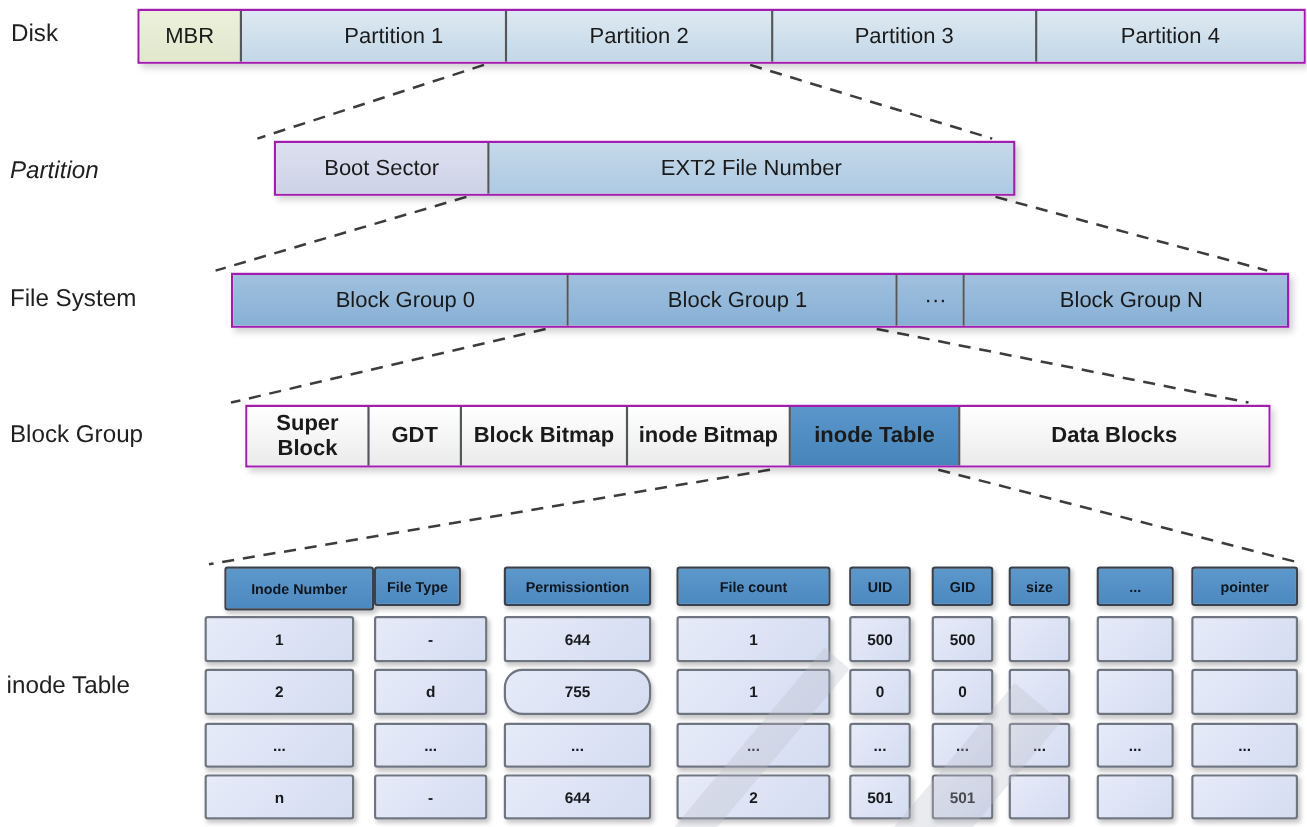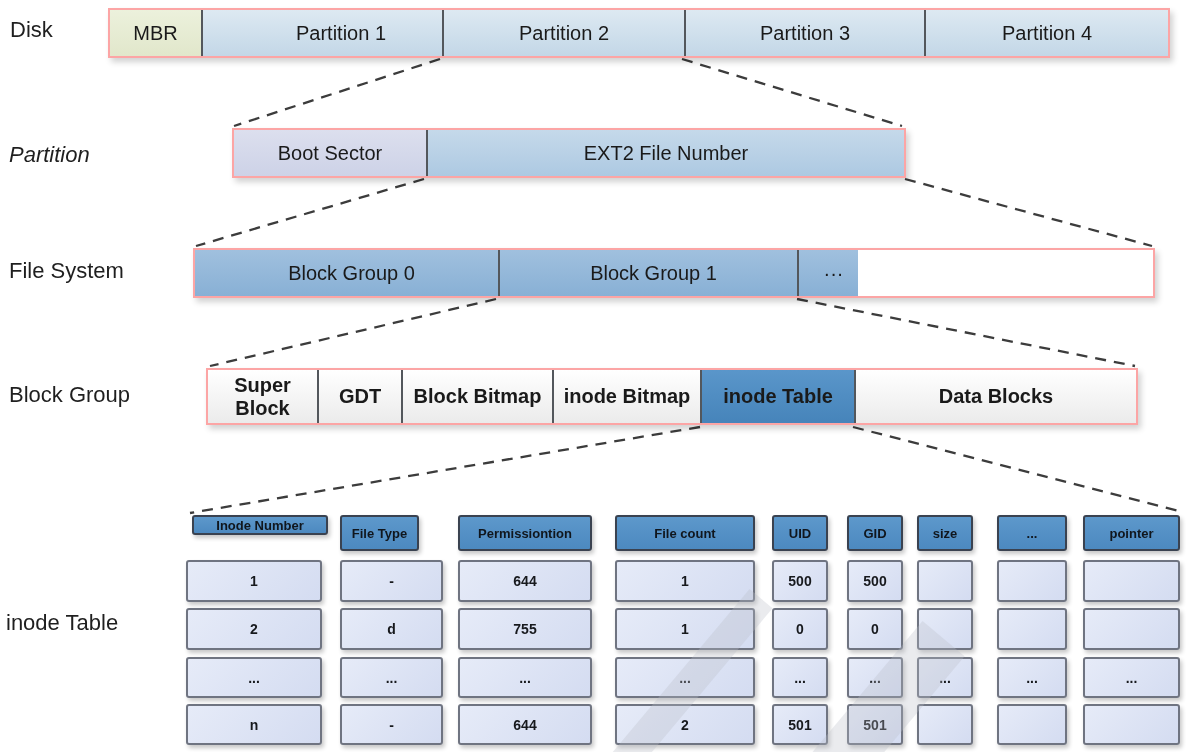--- a/index.html
+++ b/index.html
@@ -1,20 +1,20 @@
 <!DOCTYPE html>
 <html><head>
 <meta charset="utf-8">
 <style>
   html,body{margin:0;padding:0;background:#ffffff;}
   #stage{position:relative;width:1188px;height:752px;background:#ffffff;overflow:hidden;
          font-family:"Liberation Sans",sans-serif;color:#1c1c1c;}
   .rowlabel{position:absolute;font-size:22px;color:#1f1f1f;white-space:nowrap;}
-  .bar{position:absolute;display:flex;box-sizing:border-box;border:2px solid #fca5a5;
-       box-shadow:3px 4px 6px rgba(0,0,0,0.18);}
+  .bar{position:absolute;display:flex;box-sizing:border-box;border:2px solid #a21caf;
+       box-shadow:3px 4px 6px rgba(0,0,0,0.18);margin-left:17px;}
   .seg{box-sizing:border-box;display:flex;align-items:center;justify-content:center;
        font-size:20px;color:#1a1a1a;border-left:2px solid #53575c;text-align:center;line-height:1.12;}
   .seg:first-child{border-left:none;}
   .disk-seg{background:linear-gradient(180deg,#dde9f2,#c3d7e7);}
   .mbr-seg{background:linear-gradient(180deg,#ecf1dc,#e1e7cb);}
   .boot-seg{background:linear-gradient(180deg,#dcdfee,#cdd2e7);}
   .ext2-seg{background:linear-gradient(180deg,#c5d9ea,#adc9e2);}
   .fs-seg{background:linear-gradient(180deg,#a0c0de,#88b0d5);padding-left:10px;}
   .bg-seg{background:linear-gradient(180deg,#ffffff,#ebebeb);}
   .bg-highlight{background:linear-gradient(180deg,#5a96ca,#4684ba);}
@@ -60,53 +60,54 @@
 
   <div class="bar" style="left:232px;top:128px;width:674px;height:50px;">
     <div class="seg boot-seg" style="width:192px;">Boot Sector</div>
     <div class="seg ext2-seg" style="flex:1;">EXT2 File Number</div>
   </div>
 
   <div class="bar" style="left:193px;top:248px;width:962px;height:50px;">
     <div class="seg fs-seg" style="width:303px;">Block Group 0</div>
     <div class="seg fs-seg" style="width:299px;">Block Group 1</div>
     <div class="seg fs-seg" style="width:61px;">···</div>
+    <div class="seg fs-seg" style="flex:1;">Block Group N</div>
   </div>
 
   <div class="bar" style="left:206px;top:368px;width:932px;height:57px;font-weight:bold;">
     <div class="seg bg-seg" style="width:109px;">Super Block</div>
     <div class="seg bg-seg" style="width:84px;">GDT</div>
     <div class="seg bg-seg" style="width:151px;">Block Bitmap</div>
     <div class="seg bg-seg" style="width:148px;">inode Bitmap</div>
     <div class="seg bg-highlight" style="width:154px;">inode Table</div>
     <div class="seg bg-seg" style="flex:1;">Data Blocks</div>
   </div>
 
   <div id="inode-table-layer">
-      <div class="tcell thead" style="left: 192px; top: 515px; width: 136px; height: 20px;">Inode Number</div>
+      <div class="tcell thead" style="left: 204px; top: 515px; width: 136px; height: 40px;">Inode Number</div>
       <div class="tcell thead" style="left: 340px; top: 515px; width: 79px; height: 36px;">File Type</div>
       <div class="tcell thead" style="left: 458px; top: 515px; width: 134px; height: 36px;">Permissiontion</div>
       <div class="tcell thead" style="left: 615px; top: 515px; width: 140px; height: 36px;">File count</div>
       <div class="tcell thead" style="left: 772px; top: 515px; width: 56px; height: 36px;">UID</div>
       <div class="tcell thead" style="left: 847px; top: 515px; width: 56px; height: 36px;">GID</div>
       <div class="tcell thead" style="left: 917px; top: 515px; width: 56px; height: 36px;">size</div>
       <div class="tcell thead" style="left: 997px; top: 515px; width: 70px; height: 36px;">...</div>
       <div class="tcell thead" style="left: 1083px; top: 515px; width: 97px; height: 36px;">pointer</div>
       <div class="tcell" style="left: 186px; top: 560px; width: 136px; height: 42px;">1</div>
       <div class="tcell" style="left: 340px; top: 560px; width: 103px; height: 42px;">-</div>
       <div class="tcell" style="left: 458px; top: 560px; width: 134px; height: 42px;">644</div>
       <div class="tcell" style="left: 615px; top: 560px; width: 140px; height: 42px;">1</div>
       <div class="tcell" style="left: 772px; top: 560px; width: 56px; height: 42px;">500</div>
       <div class="tcell" style="left: 847px; top: 560px; width: 56px; height: 42px;">500</div>
       <div class="tcell" style="left: 917px; top: 560px; width: 56px; height: 42px;"></div>
       <div class="tcell" style="left: 997px; top: 560px; width: 70px; height: 42px;"></div>
       <div class="tcell" style="left: 1083px; top: 560px; width: 97px; height: 42px;"></div>
       <div class="tcell" style="left: 186px; top: 608px; width: 136px; height: 42px;">2</div>
       <div class="tcell" style="left: 340px; top: 608px; width: 103px; height: 42px;">d</div>
-      <div class="tcell" style="left: 458px; top: 608px; width: 134px; height: 42px;">755</div>
+      <div class="tcell" style="left: 458px; top: 608px; width: 134px; height: 42px; border-radius: 17px;">755</div>
       <div class="tcell" style="left: 615px; top: 608px; width: 140px; height: 42px;">1</div>
       <div class="tcell" style="left: 772px; top: 608px; width: 56px; height: 42px;">0</div>
       <div class="tcell" style="left: 847px; top: 608px; width: 56px; height: 42px;">0</div>
       <div class="tcell" style="left: 917px; top: 608px; width: 56px; height: 42px;"></div>
       <div class="tcell" style="left: 997px; top: 608px; width: 70px; height: 42px;"></div>
       <div class="tcell" style="left: 1083px; top: 608px; width: 97px; height: 42px;"></div>
       <div class="tcell" style="left: 186px; top: 657px; width: 136px; height: 41px;">...</div>
       <div class="tcell" style="left: 340px; top: 657px; width: 103px; height: 41px;">...</div>
       <div class="tcell" style="left: 458px; top: 657px; width: 134px; height: 41px;">...</div>
       <div class="tcell" style="left: 615px; top: 657px; width: 140px; height: 41px;">...</div>

